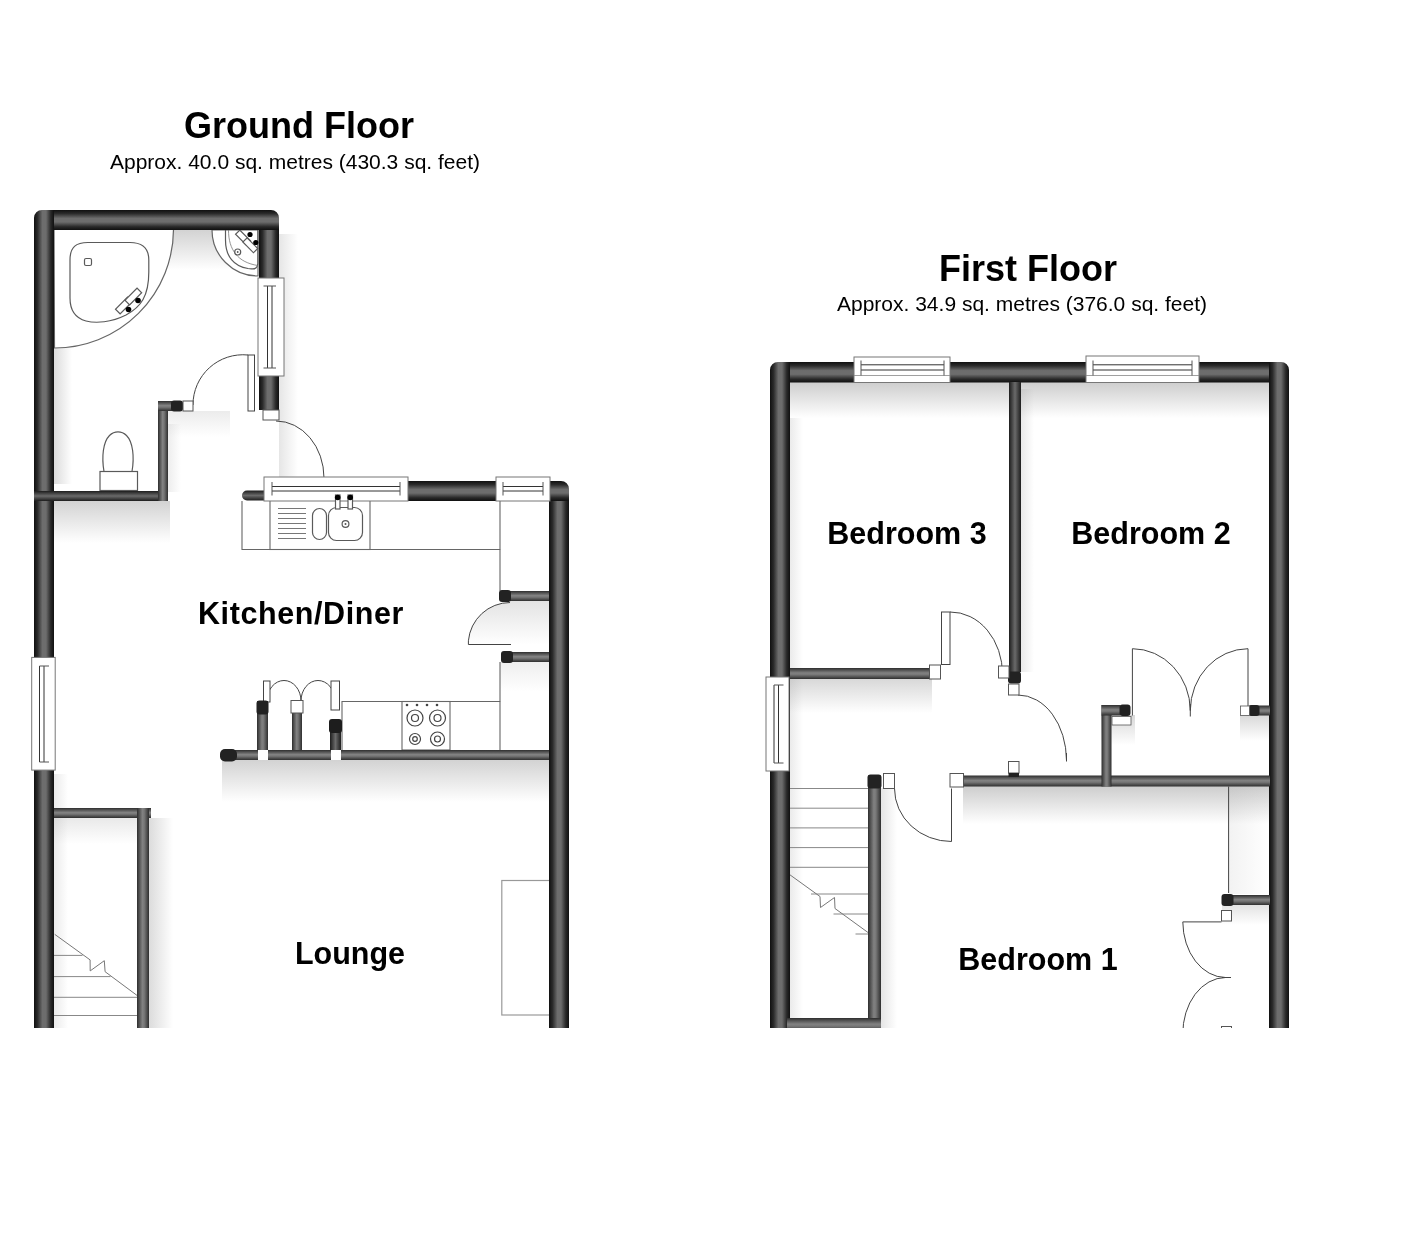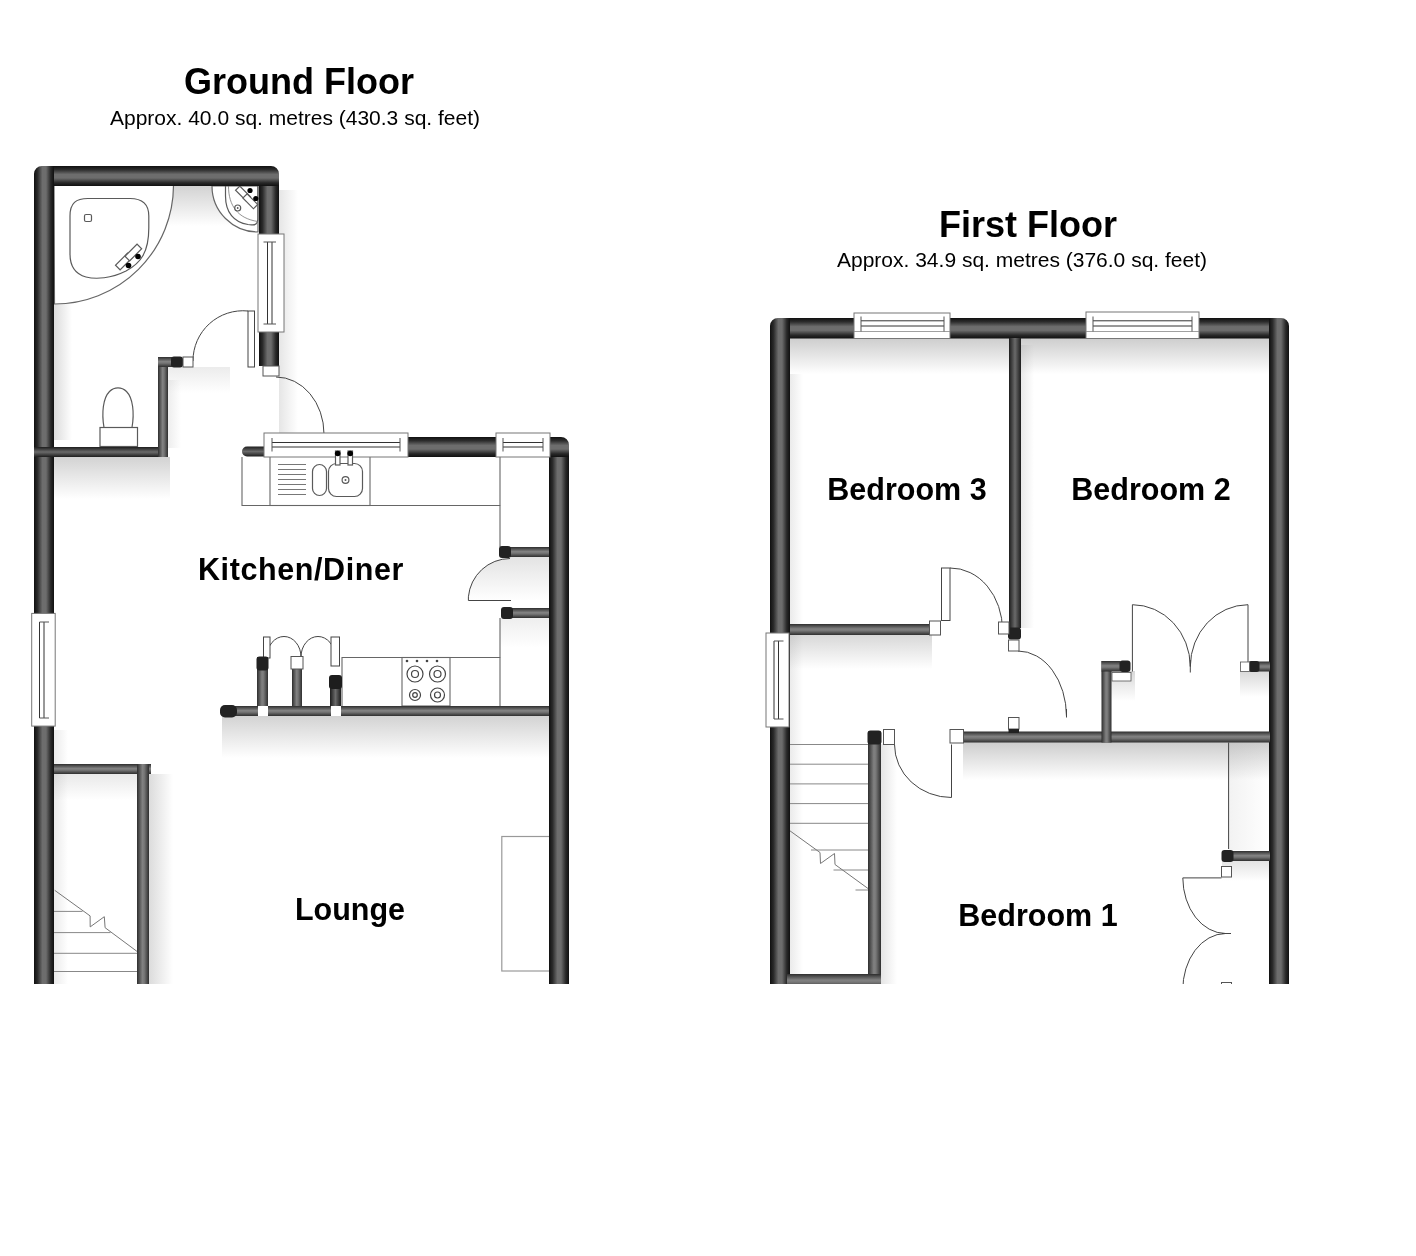--- a/index.html
+++ b/index.html
@@ -1,16 +1,16 @@
 <!DOCTYPE html>
 <html><head>
 <meta charset="utf-8">
 <style>
 html,body{margin:0;padding:0;background:#fff;}
-#wrap{width:1416px;height:984px;position:relative;background:#bef264;overflow:hidden;}
+#wrap{width:1416px;height:984px;position:relative;background:#bef264;overflow:hidden;margin-top:44px;}
 text{font-family:"Liberation Sans", sans-serif;fill:#000;}
 .t1{font-size:36px;font-weight:bold;}
 .t2{font-size:21px;}
 .lab{font-size:30.5px;font-weight:bold;}
 </style>
 </head>
 <body>
 <div id="wrap">
 <svg width="1416" height="1256" viewBox="0 0 1416 1256">
 <defs>

